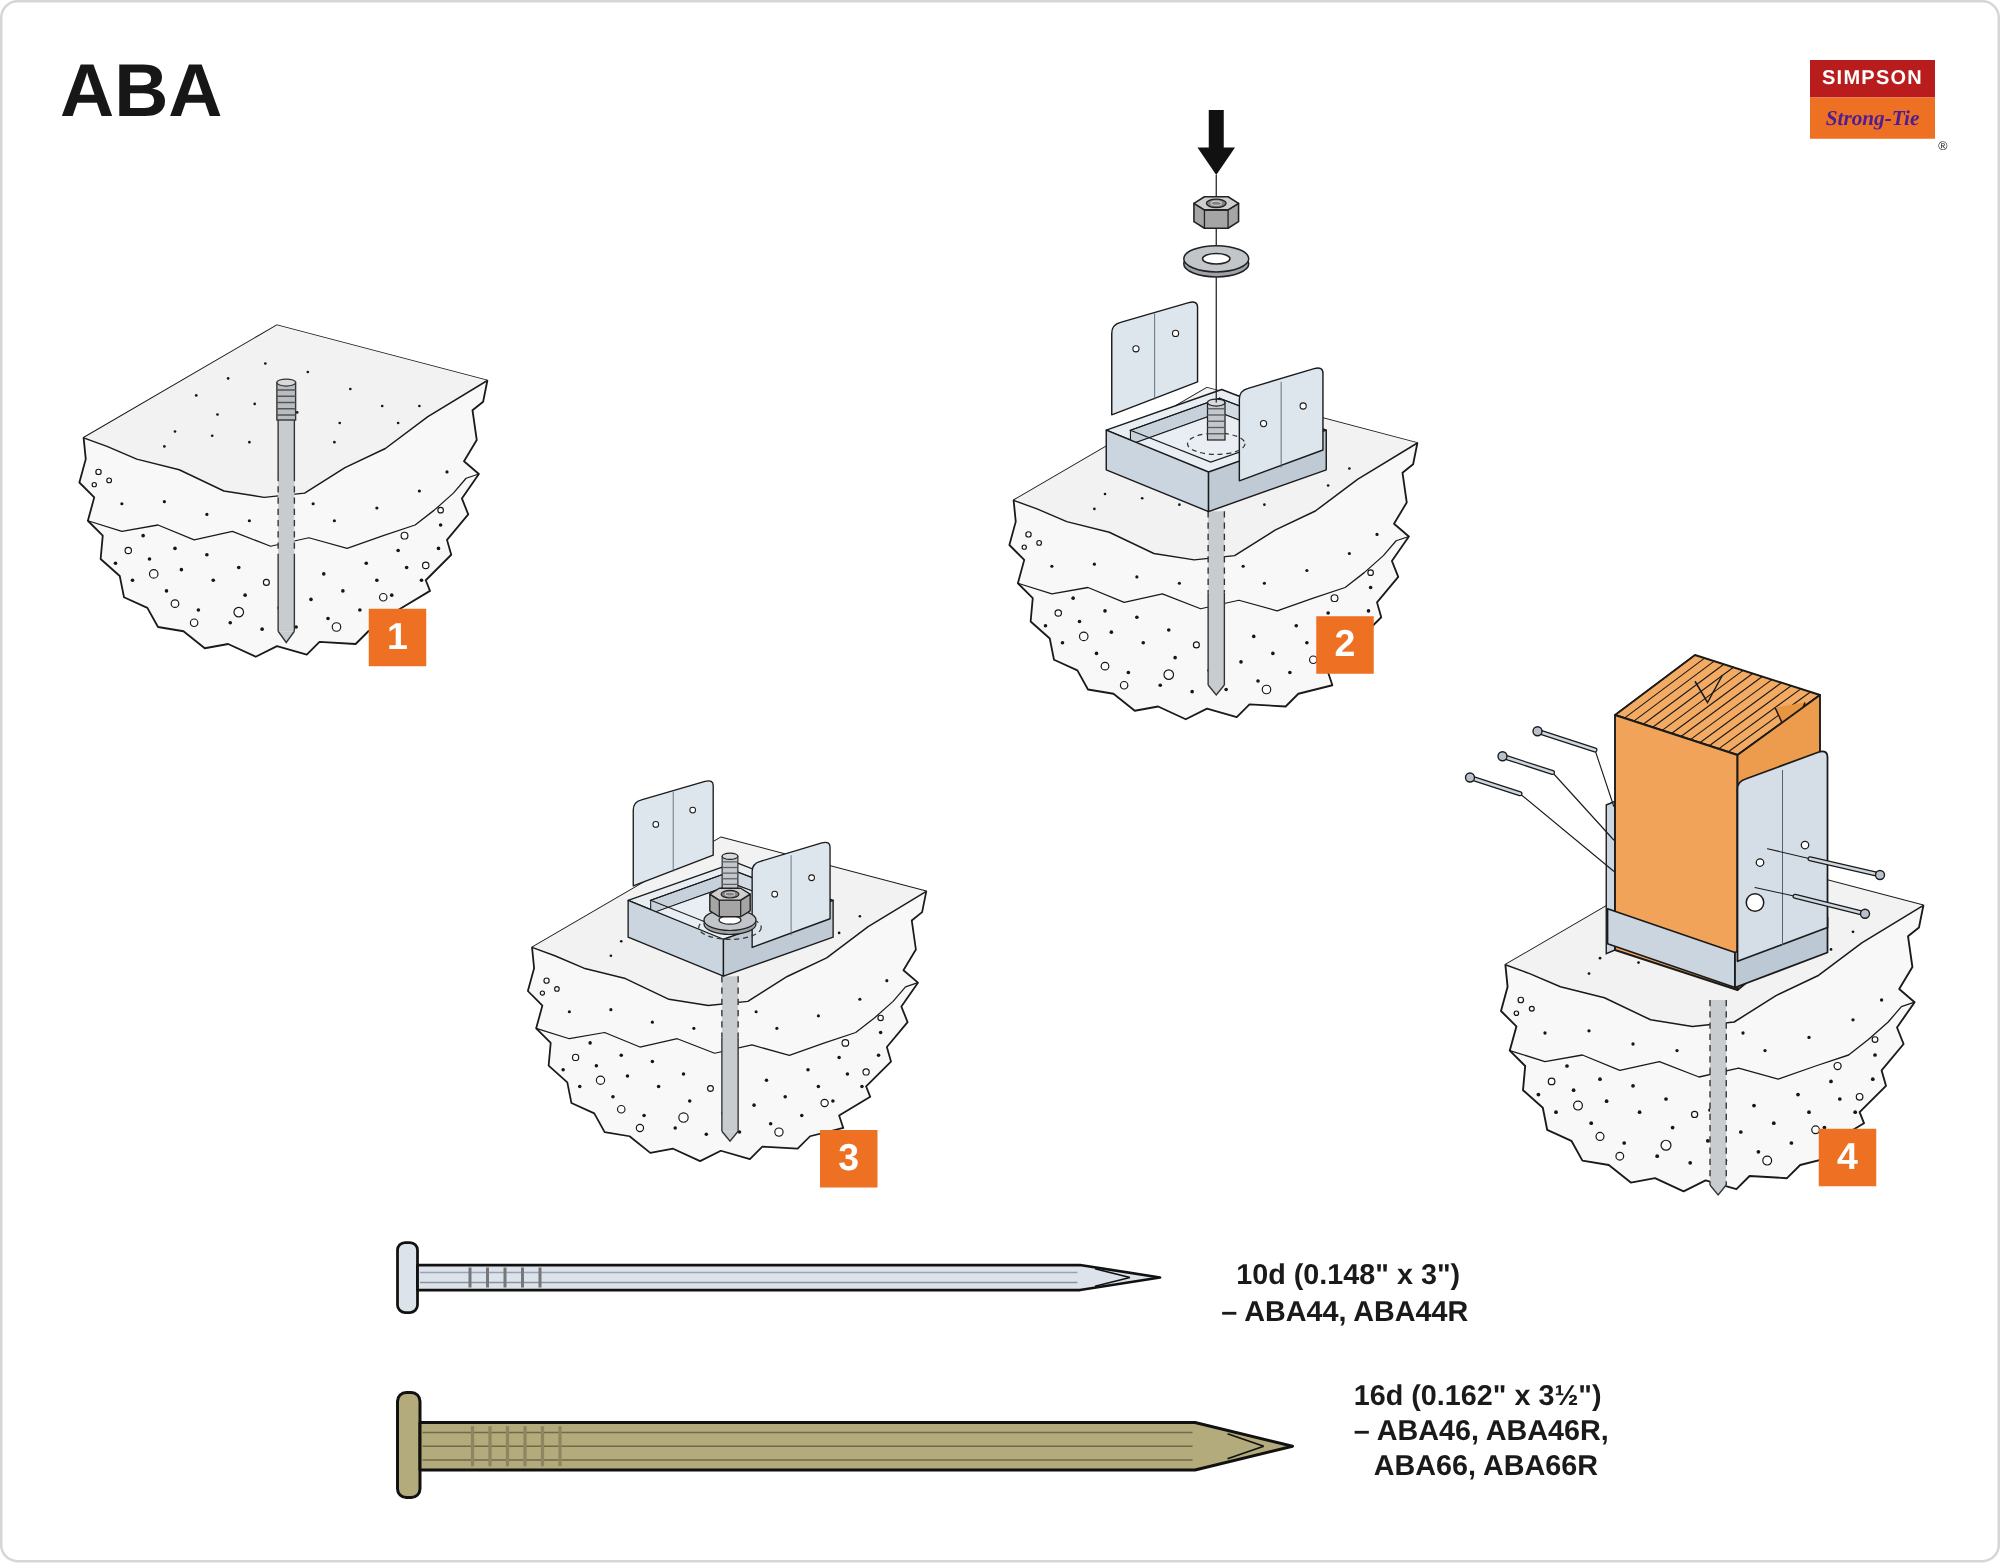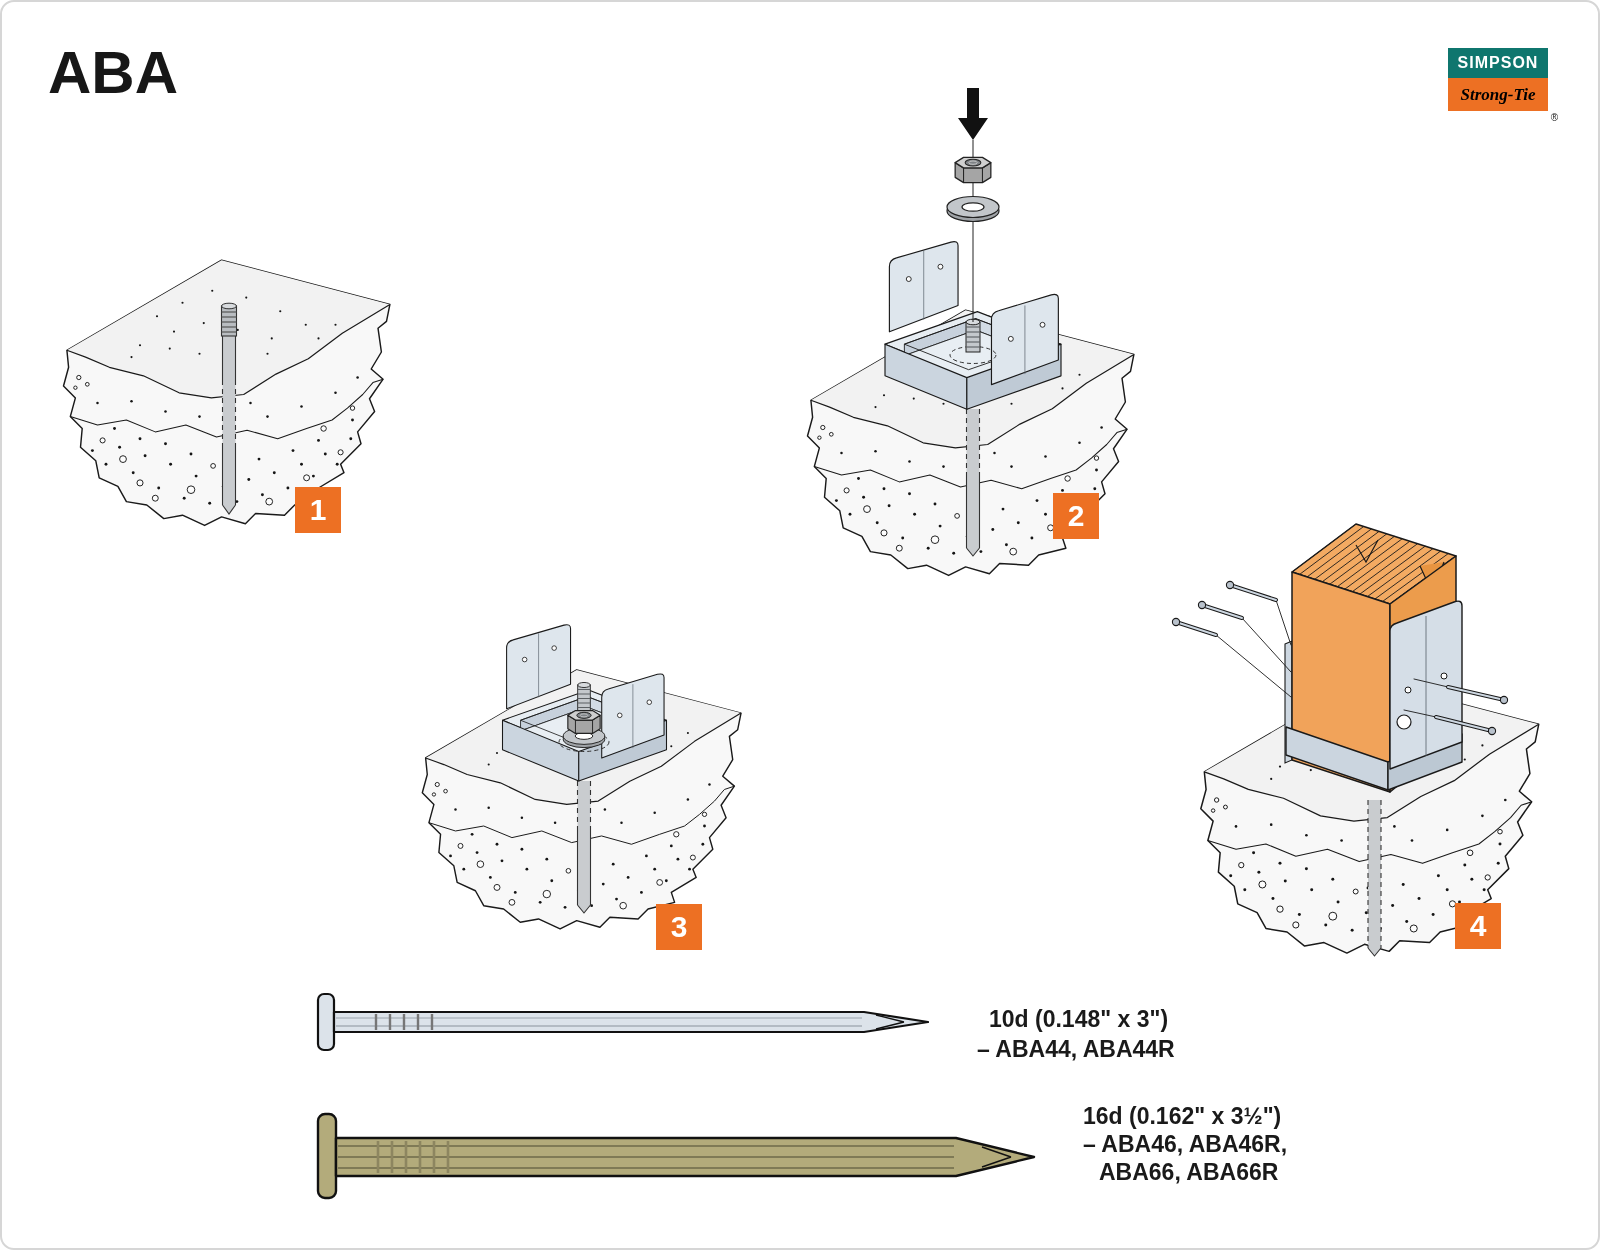--- a/index.html
+++ b/index.html
@@ -6,23 +6,23 @@
   body{
     width:1600px;height:1250px;position:relative;background:#ffffff;
     font-family:"Liberation Sans",sans-serif;color:#1a1a1a;overflow:hidden;
   }
   .frame{position:absolute;inset:0;border:2px solid #d6d6d6;border-radius:14px;pointer-events:none;z-index:50;}
   .page-title{
     position:absolute;left:48px;top:38px;font-size:60px;font-weight:bold;
     letter-spacing:0px;color:#171717;
   }
   .logo{position:absolute;left:1448px;top:48px;width:100px;z-index:10;}
-  .logo .black-box{background:#0f766e;color:#fff;height:30px;line-height:30px;text-align:center;
+  .logo .black-box{background:#b91c1c;color:#fff;height:30px;line-height:30px;text-align:center;
     font-size:16px;font-weight:bold;letter-spacing:1px;}
-  .logo .orange-box{background:#ED7023;color:#000000;height:33px;line-height:33px;text-align:center;
+  .logo .orange-box{background:#ED7023;color:#4c1d95;height:33px;line-height:33px;text-align:center;
     font-size:17px;font-weight:bold;font-family:"Liberation Serif",serif;font-style:italic;}
   .logo .reg{position:absolute;right:-10px;bottom:-12px;font-size:10px;color:#1a1a1a;font-style:normal;}
   #art{position:absolute;left:0;top:0;z-index:1;}
   .badge{
     position:absolute;width:46px;height:46px;background:#ED7023;color:#ffffff;
     font-size:30px;font-weight:bold;display:flex;align-items:center;justify-content:center;z-index:20;
   }
   .fastener-label{position:absolute;font-size:23px;font-weight:bold;line-height:30px;z-index:20;}
   .fastener-label .l1{padding-left:12px;}
   #fastener2-label{line-height:28px;}

